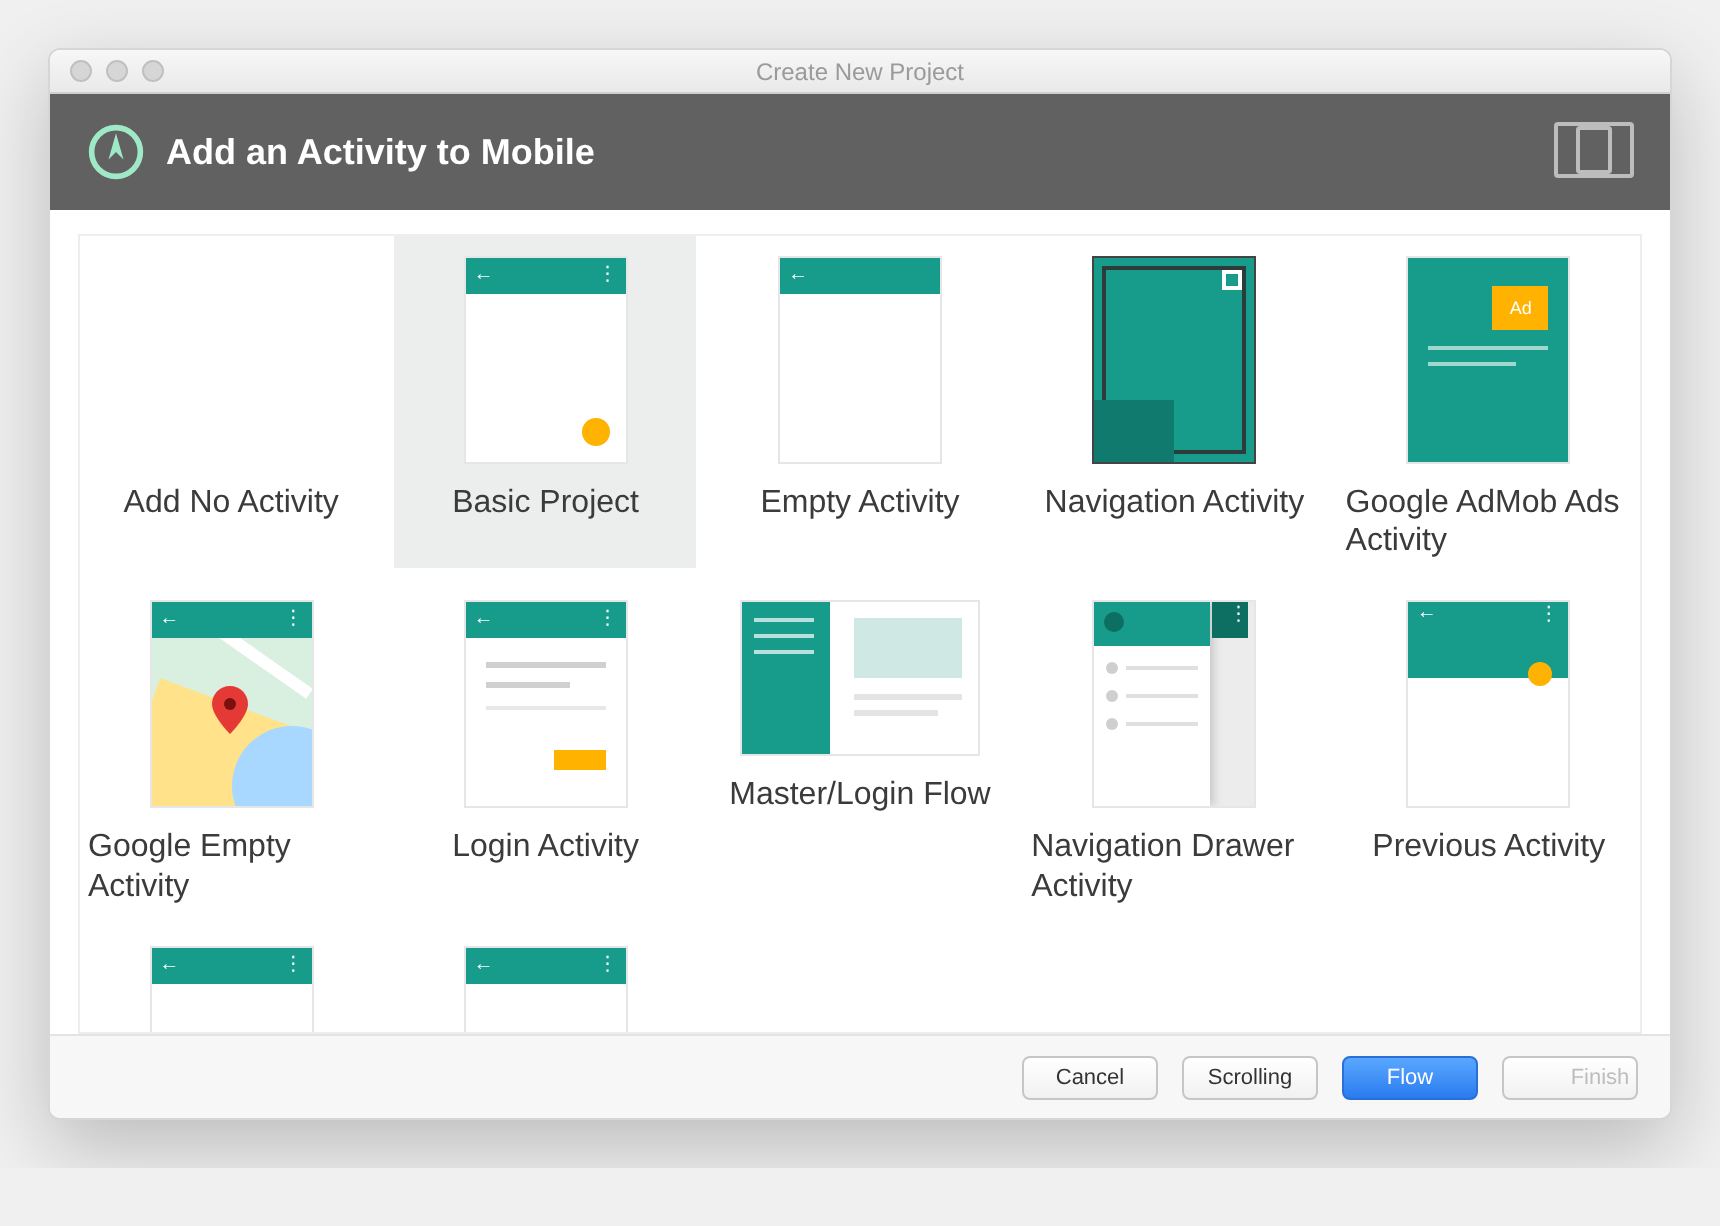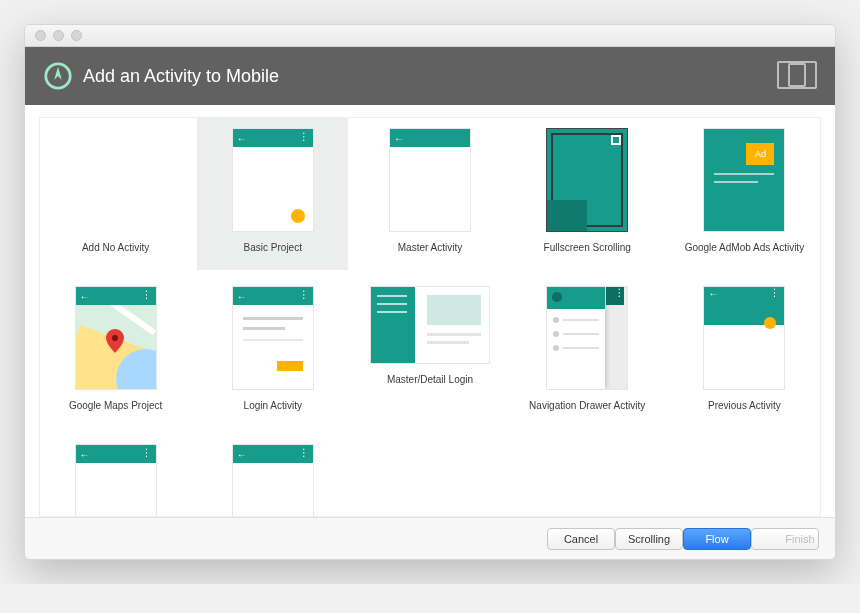--- a/index.html
+++ b/index.html
@@ -39,21 +39,21 @@
     height: 58px;
     display: flex;
     align-items: center;
     padding: 0 18px;
     position: relative;
   }
   .header .logo {
     width: 30px; height: 30px; margin-right: 10px;
     position: relative;
   }
-  .header h1 { font-size: 18px; font-weight: 400; }
+  .header h1 { font-size: 18px; font-weight: 700; }
   .phone-icon {
     position: absolute; right: 18px; top: 14px;
     width: 40px; height: 28px; border: 2px solid #bdbdbd; border-radius: 2px;
     display:flex;align-items:center;justify-content:center;
   }
   .phone-icon::after{content:"";width:14px;height:20px;border:2px solid #bdbdbd;border-radius:2px;}
   .content {
     padding: 12px 14px 0 14px;
     background: #fff;
   }
@@ -77,40 +77,40 @@
   .thumb {
     width: 82px; height: 104px;
     background: #fff;
     border: 1px solid #e6e6e6;
     position: relative;
     margin-bottom: 10px;
     overflow: hidden;
   }
   .thumb.noborder { border: none; }
   .cell .label {
-    font-size: 10px;
+    font-size: 16px;
     color: #3b3b3b;
     text-align: left;
     line-height: 1.2;
     min-height: 24px;
   }
   
   .bar { position:absolute; top:0; left:0; right:0; height:18px; background:#179b8b; }
   .bar .back { position:absolute; left:4px; top:3px; color:#fff; font-size:10px; }
   .bar .dots { position:absolute; right:5px; top:2px; color:#fff; font-size:10px; letter-spacing:-1px; }
   .fab { position:absolute; right:8px; bottom:8px; width:14px; height:14px; border-radius:50%; background:#ffb300; }
   .fab::after{content:"";position:absolute;left:4px;top:4px;width:6px;height:6px;}
   
   .footer {
     height: 42px;
     border-top: 1px solid #e3e3e3;
     display: flex;
     justify-content: flex-end;
     align-items: center;
-    gap: 0;
+    gap: 12px;
     padding: 0 16px;
     background: #f7f7f7;
   }
   .btn {
     min-width: 68px; height: 22px;
     font-size: 11px;
     border: 1px solid #c6c6c6;
     border-radius: 4px;
     background: linear-gradient(#ffffff,#f1f1f1);
     color: #333;
@@ -128,20 +128,21 @@
 <body>
 
 <div class="window">
 
   <div class="titlebar">
     <div class="traffic">
       <div class="dot"></div>
       <div class="dot"></div>
       <div class="dot"></div>
     </div>
+    <div class="title">Create New Project</div>
   </div>
 
   <div class="header">
     <div class="logo">
       <svg viewBox="0 0 32 32">
           <circle cx="16" cy="16" r="13" fill="none" stroke="#9fe8c8" stroke-width="3"></circle>
           <polygon points="16,6 20,20 16,16 12,20" fill="#9fe8c8"></polygon>
         </svg>
     </div>
     <h1>Add an Activity to Mobile</h1>
@@ -166,30 +167,30 @@
         </div>
         <div class="label">Basic Project</div>
       </div>
 
       <div class="cell">
         <div class="thumb">
           <div class="bar">
               <span class="back">←</span>
             </div>
         </div>
-        <div class="label">Master Activity</div>
+        <div class="label">Empty Activity</div>
       </div>
 
       <div class="cell">
         <div class="thumb" style="background:#179b8b;border-color:#444;">
           <div style="position:absolute;inset:4px;border:2px solid #2d3b3a;"></div>
           <div style="position:absolute;right:6px;top:6px;width:10px;height:10px;border:2px solid #fff;"></div>
           <div style="position:absolute;left:0;right:0;bottom:0;top:70%;background:linear-gradient(90deg,#0f7a6d 50%, transparent 50%);"></div>
         </div>
-        <div class="label">Fullscreen Scrolling</div>
+        <div class="label">Navigation Activity</div>
       </div>
 
       <div class="cell">
         <div class="thumb" style="background:#179b8b;">
           <div style="position:absolute;right:10px;top:14px;width:28px;height:22px;background:#ffb300;color:#fff;font-size:9px;display:flex;align-items:center;justify-content:center;">Ad</div>
           <div style="position:absolute;left:10px;right:10px;top:44px;height:2px;background:rgba(255,255,255,.6);"></div>
           <div style="position:absolute;left:10px;right:26px;top:52px;height:2px;background:rgba(255,255,255,.6);"></div>
         </div>
         <div class="label">Google AdMob Ads Activity</div>
       </div>
@@ -203,21 +204,21 @@
           <div style="position:absolute;top:18px;left:0;right:0;bottom:0;background:#d9efe0;overflow:hidden;">
             <div style="position:absolute;left:-10px;top:30px;width:70px;height:70px;background:#ffe28a;transform:rotate(20deg);"></div>
             <div style="position:absolute;right:-20px;bottom:-20px;width:60px;height:60px;border-radius:50%;background:#a8d8ff;"></div>
             <div style="position:absolute;left:6px;top:2px;width:80px;height:6px;background:#fff;transform:rotate(35deg);"></div>
           </div>
           <svg style="position:absolute;left:30px;top:42px;" width="18" height="24" viewBox="0 0 18 24">
               <path d="M9 0C4 0 0 4 0 9c0 6 9 15 9 15s9-9 9-15C18 4 14 0 9 0z" fill="#e53935"></path>
               <circle cx="9" cy="9" r="3" fill="#7b1010"></circle>
             </svg>
         </div>
-        <div class="label">Google Maps Project</div>
+        <div class="label">Google Empty Activity</div>
       </div>
 
       <div class="cell">
         <div class="thumb">
           <div class="bar">
               <span class="back">←</span>
               <span class="dots">⋮</span>
             </div>
           <div style="position:absolute;left:10px;right:10px;top:30px;height:3px;background:#d0d0d0;"></div>
           <div style="position:absolute;left:10px;right:28px;top:40px;height:3px;background:#d0d0d0;"></div>
@@ -230,21 +231,21 @@
       <div class="cell">
         <div class="thumb" style="width:120px;height:78px;">
           <div style="position:absolute;top:0;left:0;bottom:0;width:44px;background:#179b8b;"></div>
           <div style="position:absolute;left:6px;top:8px;width:30px;height:2px;background:rgba(255,255,255,.7);"></div>
           <div style="position:absolute;left:6px;top:16px;width:30px;height:2px;background:rgba(255,255,255,.7);"></div>
           <div style="position:absolute;left:6px;top:24px;width:30px;height:2px;background:rgba(255,255,255,.7);"></div>
           <div style="position:absolute;right:8px;top:8px;width:54px;height:30px;background:#cfe8e4;"></div>
           <div style="position:absolute;right:8px;top:46px;width:54px;height:3px;background:#e4e4e4;"></div>
           <div style="position:absolute;right:20px;top:54px;width:42px;height:3px;background:#e4e4e4;"></div>
         </div>
-        <div class="label">Master/Detail Login</div>
+        <div class="label">Master/Login Flow</div>
       </div>
 
       <div class="cell">
         <div class="thumb" style="background:#ececec;">
           <div style="position:absolute;left:0;top:0;bottom:0;width:58px;background:#fff;box-shadow:2px 0 4px rgba(0,0,0,.15);">
             <div style="height:22px;background:#179b8b;position:relative;">
               <div style="position:absolute;left:5px;top:5px;width:10px;height:10px;border-radius:50%;background:#0d6e62;"></div>
             </div>
             <div style="margin:8px 6px;display:flex;align-items:center;gap:4px;">
                 <span style="width:6px;height:6px;border-radius:50%;background:#cfcfcf;"></span>

